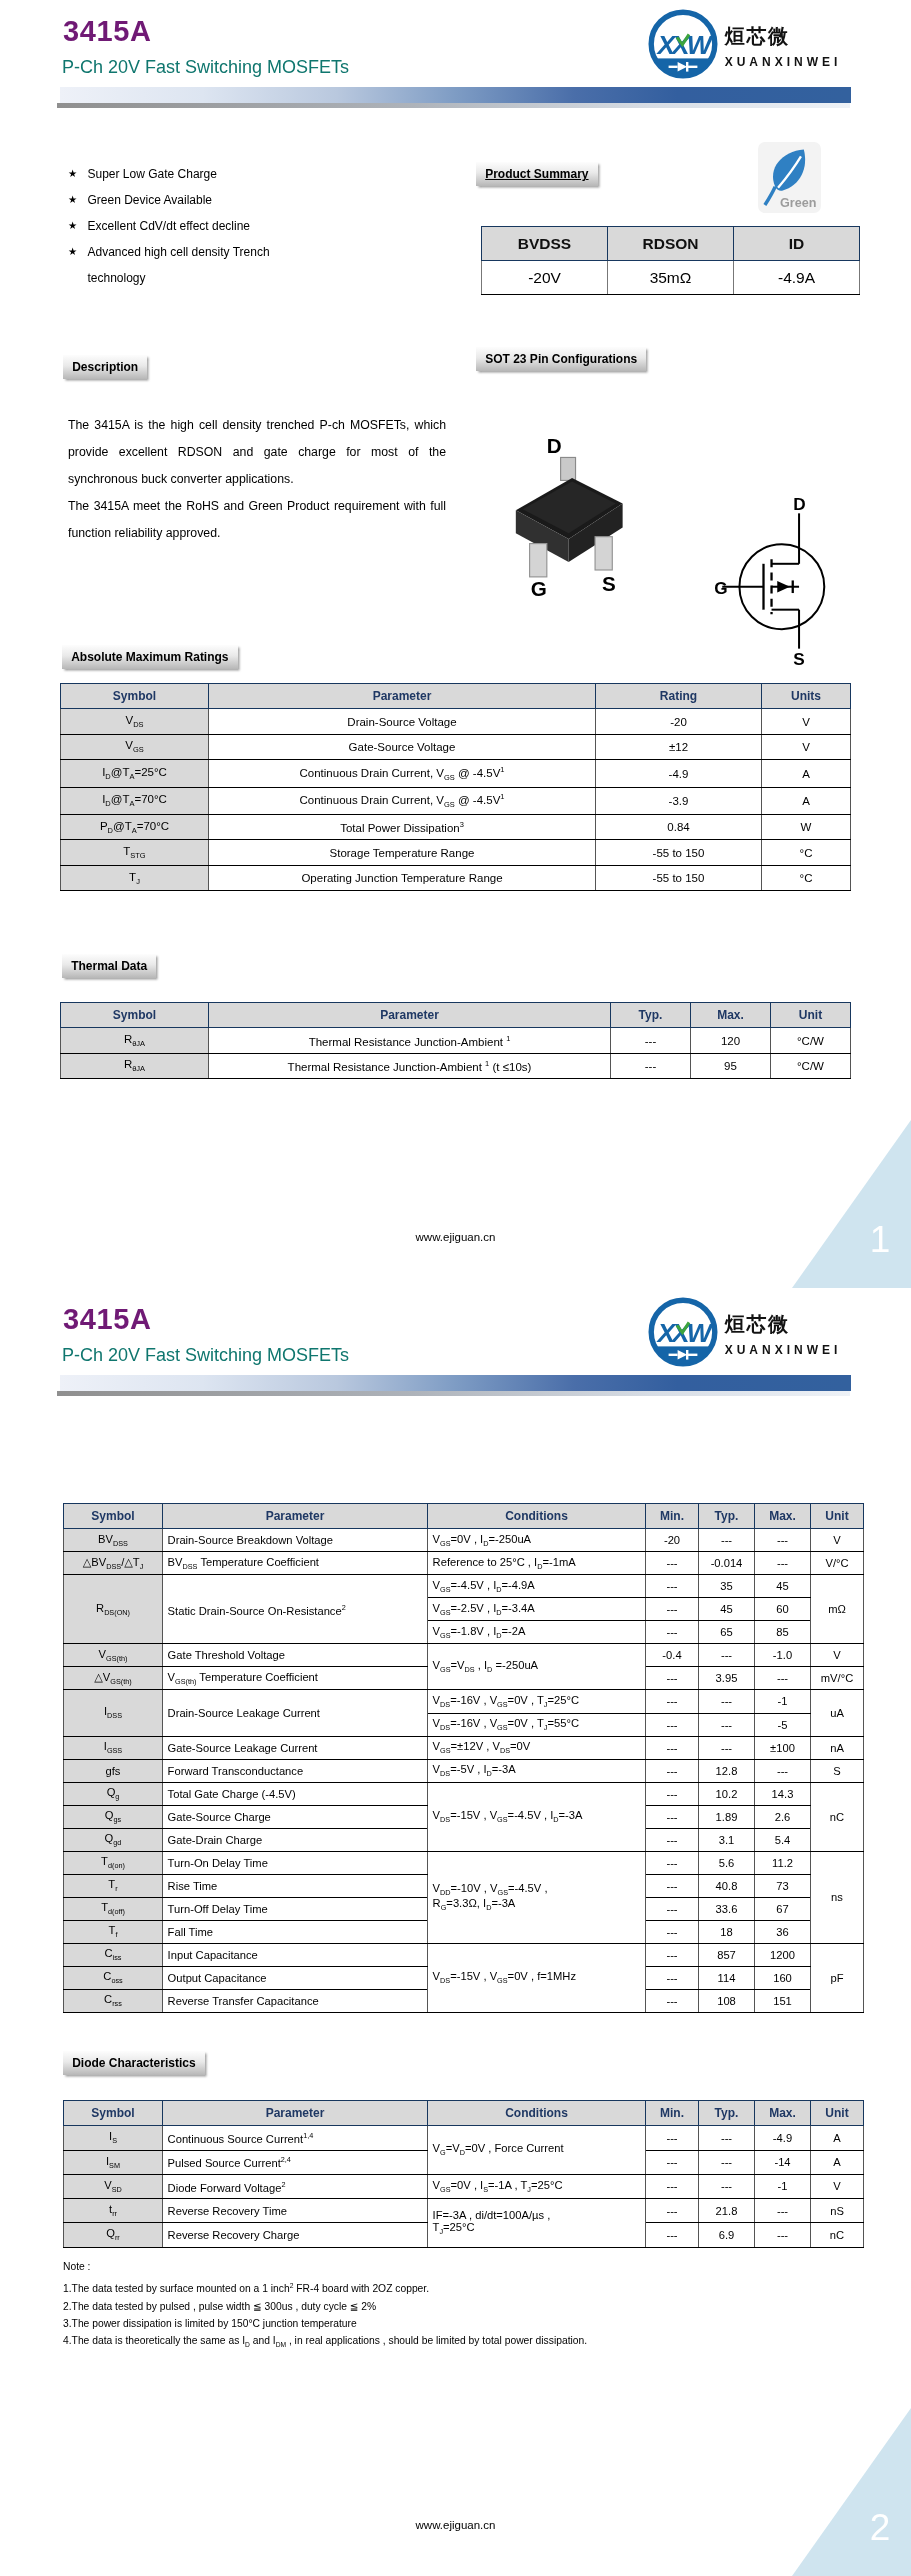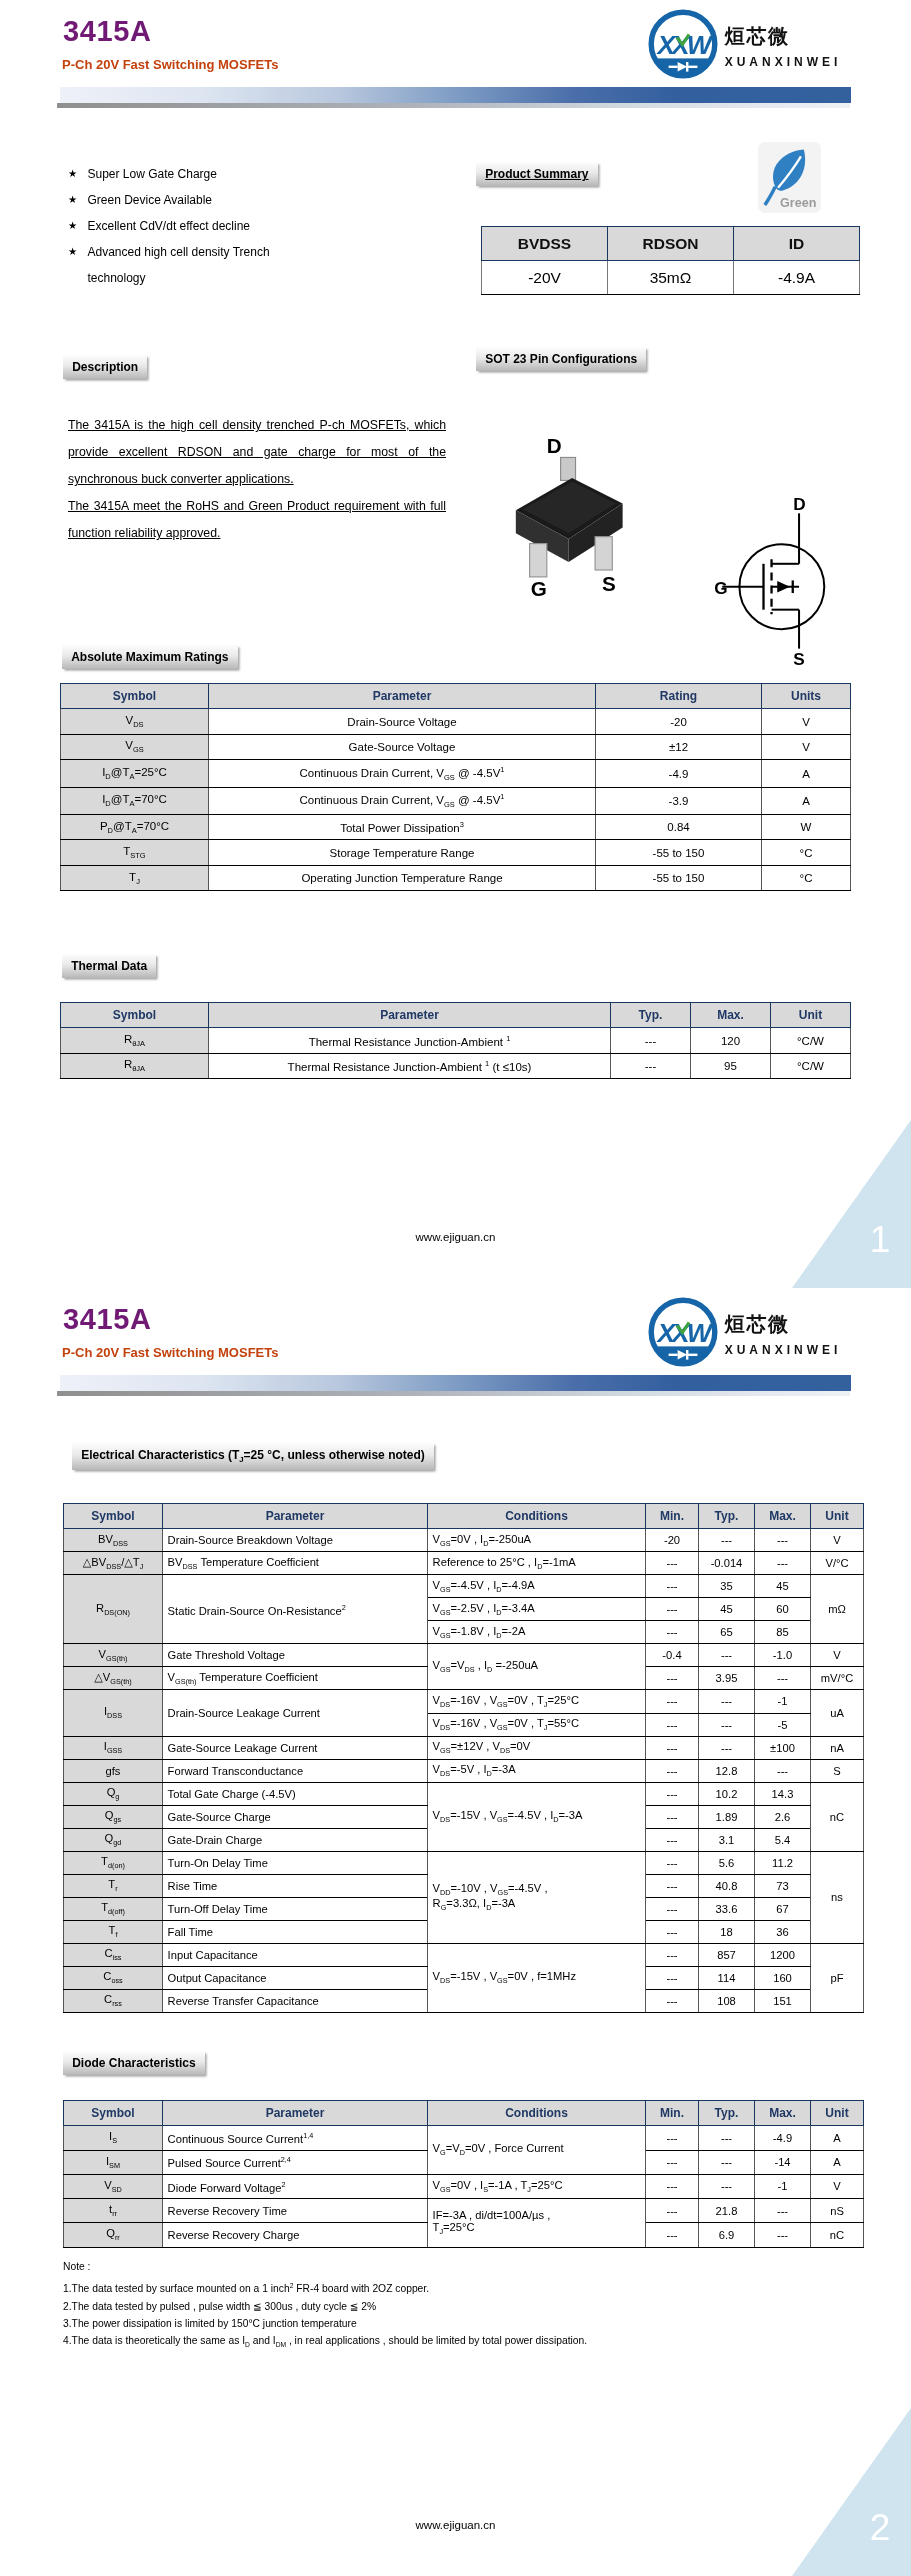--- a/index.html
+++ b/index.html
@@ -1,21 +1,21 @@
 <!DOCTYPE html>
 <html style="font-size:9.2px"><head>
 <meta charset="utf-8">
 <style>
   html,body{margin:0;padding:0;background:#fff;}
   .doc{width:911px;font-family:"Liberation Sans",sans-serif;color:#000;}
   .page{position:relative;width:911px;height:1288px;background:#fff;overflow:hidden;}
 
   
   .title{position:absolute;left:63px;top:15px;font-size:29px;font-weight:bold;color:#701a75;letter-spacing:0.6px;}
-  .subtitle{position:absolute;left:62px;top:57px;font-size:13px;font-weight:bold;color:#c2410c;}
+  .subtitle{position:absolute;left:62px;top:57px;font-size:18px;font-weight:normal;color:#0f766e;}
   .logo{position:absolute;left:647px;top:5.7px;width:241px;height:76px;display:flex;align-items:center;}
   .logo-right{margin-left:5.7px;}
   .logo-cn{font-size:20px;font-weight:bold;color:#121212;line-height:36px;letter-spacing:1.7px;}
   .logo-en{font-size:12px;color:#121212;letter-spacing:4px;margin-top:1.1px;font-weight:bold;}
   .bar-blue{position:absolute;left:60px;top:87px;width:791px;height:16px;
     background:linear-gradient(90deg,#eef1f8 0%,#dde5f1 18%,#b9c8de 35%,#7e9cc4 50%,#4a6ea9 65%,#335f9f 78%,#33619e 100%);}
   .bar-gray{position:absolute;left:57px;top:103px;width:793px;height:4.6px;
     background:linear-gradient(90deg,#8f8f8f,#aeb3ba 45%,#d7dde5 75%,#eef2f7);}
 
   
@@ -40,21 +40,21 @@
   .dtable td.sym{background:#d9d9d9;}
   .dtable td.left{text-align:left;padding-left:4.6px;}
   sub{font-size:65%;}  sup{font-size:65%;}
 
   .ps-table{position:absolute;left:481px;top:226px;width:378px;}
   .ps-table th{color:#101010;font-size:15.5px;padding:7.5px 2.3px;border:1.1px solid #17375e;}
   .ps-table td{font-size:15.5px;padding:7.5px 2.3px;border-left:0.6px solid #777;border-right:0.6px solid #777;}
 
   .desc-head{left:63px;top:355px;}
   .desc-body{position:absolute;left:68px;top:412px;width:378px;font-size:12.3px;line-height:27px;text-align:justify;}
-  .desc-body p{margin:0;text-decoration:underline;}
+  .desc-body p{margin:0;}
 
   .ps-head{left:476px;top:162px;text-decoration:underline;}
   .sot-head{left:476px;top:347px;}
   .pkg{position:absolute;left:487px;top:423px;}
   .mos{position:absolute;left:714px;top:495px;}
 
   .abs-head{left:62px;top:645px;}
   .abs-table{position:absolute;left:60px;top:683px;width:791px;}
   .thermal-head{left:62px;top:954px;text-align:right;}
   .thermal-table{position:absolute;left:60px;top:1002px;width:791px;}
@@ -317,21 +317,20 @@
       </svg>
       <div class="logo-right">
         <div class="logo-cn">烜芯微</div>
         <div class="logo-en">XUANXINWEI</div>
       </div>
     </div>
 
     <div class="bar-blue"></div>
     <div class="bar-gray"></div>
 
-    <div class="sec-head elec-head">Electrical Characteristics (T<sub>J</sub>=25 °C, unless otherwise noted)</div>
     <table class="dtable elec-table">
       <colgroup>
           <col style="width:99px">
           <col style="width:265px">
           <col style="width:218px">
           <col style="width:53px">
           <col style="width:56px">
           <col style="width:56px">
           <col style="width:53px">
         </colgroup>

